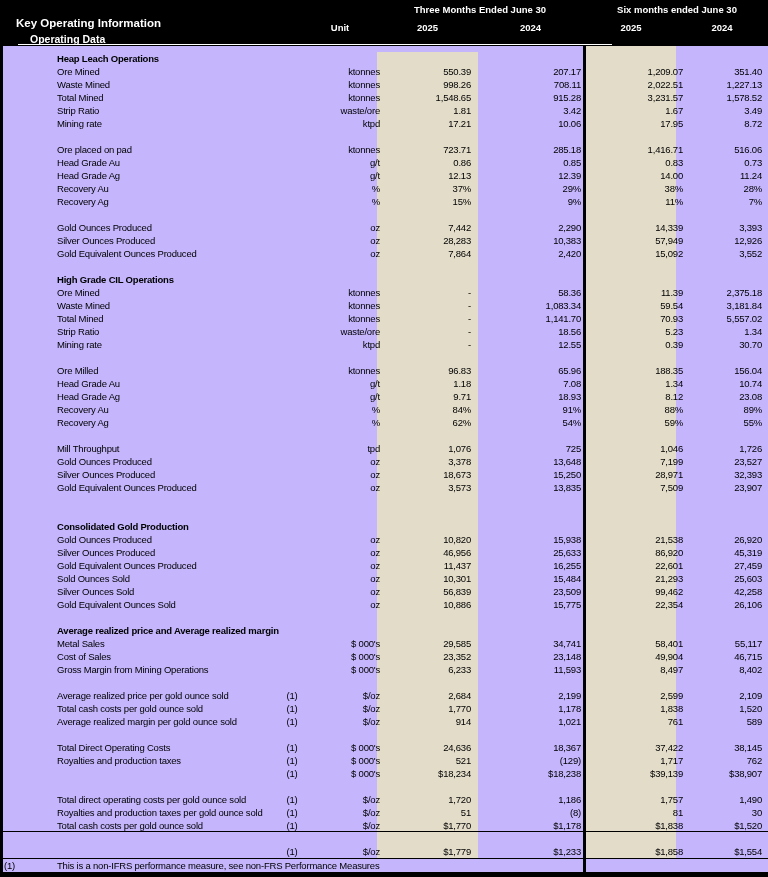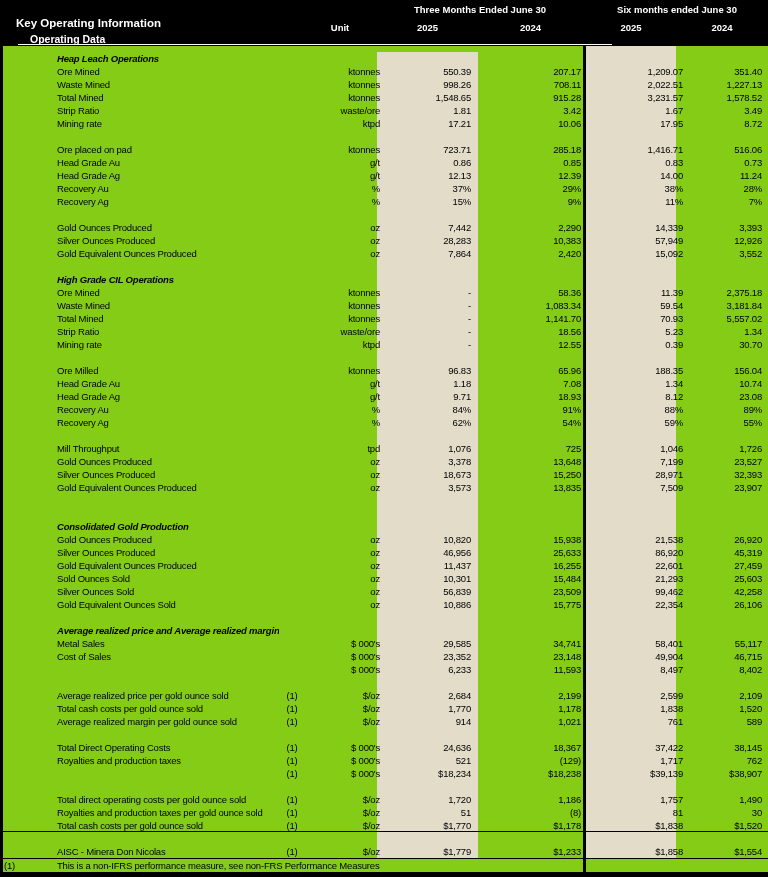--- a/index.html
+++ b/index.html
@@ -1,18 +1,18 @@
 <!DOCTYPE html>
 <html><head>
 <meta charset="utf-8">
 <style>
   html,body { margin:0; padding:0; background:#888; }
   .page {
     position:relative; width:768px; height:877px; margin:0 auto;
-    background:#84cc16; color:#000;
+    background:#c4b5fd; color:#000;
     font-family:"Liberation Sans", sans-serif;
     overflow:hidden;
   }
   
   .band { position:absolute; z-index:0; }
   #band1 { left:377px; top:52px; width:101px; height:806px; }
   #band2 { left:586px; top:46px; width:90px;  height:812px; }
   
   .vdivider  { position:absolute; left:583px; top:46px; width:3px; height:831px; background:#000; z-index:2; }
   .left-edge { position:absolute; left:0; top:46px; width:3px; height:831px; background:#000; z-index:2; }
@@ -38,21 +38,21 @@
   .row { position:relative; height:13px; }
   .row.rule { border-bottom:1px solid #000; height:12px; }
   .row .c { position:absolute; top:0; height:13px; line-height:13px; font-size:9.5px; white-space:nowrap; letter-spacing:-0.2px; }
   .c.label { left:57px;  width:222px; overflow:hidden; }
   .c.fn    { left:282px; width:20px;  text-align:center; }
   .c.unit  { left:300px; width:80px;  text-align:right; }
   .c.v1 { left:377px; width:94px;  text-align:right; }
   .c.v2 { left:478px; width:103px; text-align:right; }
   .c.v3 { left:586px; width:83px;  text-align:right;margin-left:14px; }
   .c.v4 { left:668px; width:94px;  text-align:right; }
-  .row.section .c.label { font-weight:bold;font-style:italic; }
+  .row.section .c.label { font-weight:bold; }
 
   
   .footrow { position:absolute; left:0; top:859px; width:768px; height:13px; z-index:1; }
   .footrow .c { position:absolute; top:0; line-height:13px; font-size:9.5px; white-space:nowrap; letter-spacing:-0.2px; }
   .f-marker { left:4px; }
   .f-text   { left:57px; }
 </style>
 </head>
 <body>
 
@@ -374,20 +374,21 @@
       </div>
       <div class="row">
         <div class="c label">Cost of Sales</div>
         <div class="c unit">$ 000's</div>
         <div class="c v v1">23,352</div>
         <div class="c v v2">23,148</div>
         <div class="c v v3">49,904</div>
         <div class="c v v4">46,715</div>
       </div>
       <div class="row">
+        <div class="c label">Gross Margin from Mining Operations</div>
         <div class="c unit">$ 000's</div>
         <div class="c v v1">6,233</div>
         <div class="c v v2">11,593</div>
         <div class="c v v3">8,497</div>
         <div class="c v v4">8,402</div>
       </div>
       <div class="row"></div>
       <div class="row">
         <div class="c label">Average realized price per gold ounce sold</div>
         <div class="c fn">(1)</div>
@@ -465,21 +466,20 @@
         <div class="c label">Total cash costs per gold ounce sold</div>
         <div class="c fn">(1)</div>
         <div class="c unit">$/oz</div>
         <div class="c v v1">$1,770</div>
         <div class="c v v2">$1,178</div>
         <div class="c v v3">$1,838</div>
         <div class="c v v4">$1,520</div>
       </div>
       <div class="row"></div>
       <div class="row">
-        <div class="c label">AISC - Minera Don Nicolas</div>
         <div class="c fn">(1)</div>
         <div class="c unit">$/oz</div>
         <div class="c v v1">$1,779</div>
         <div class="c v v2">$1,233</div>
         <div class="c v v3">$1,858</div>
         <div class="c v v4">$1,554</div>
       </div>
     </div>
 
   <div class="footrow">

